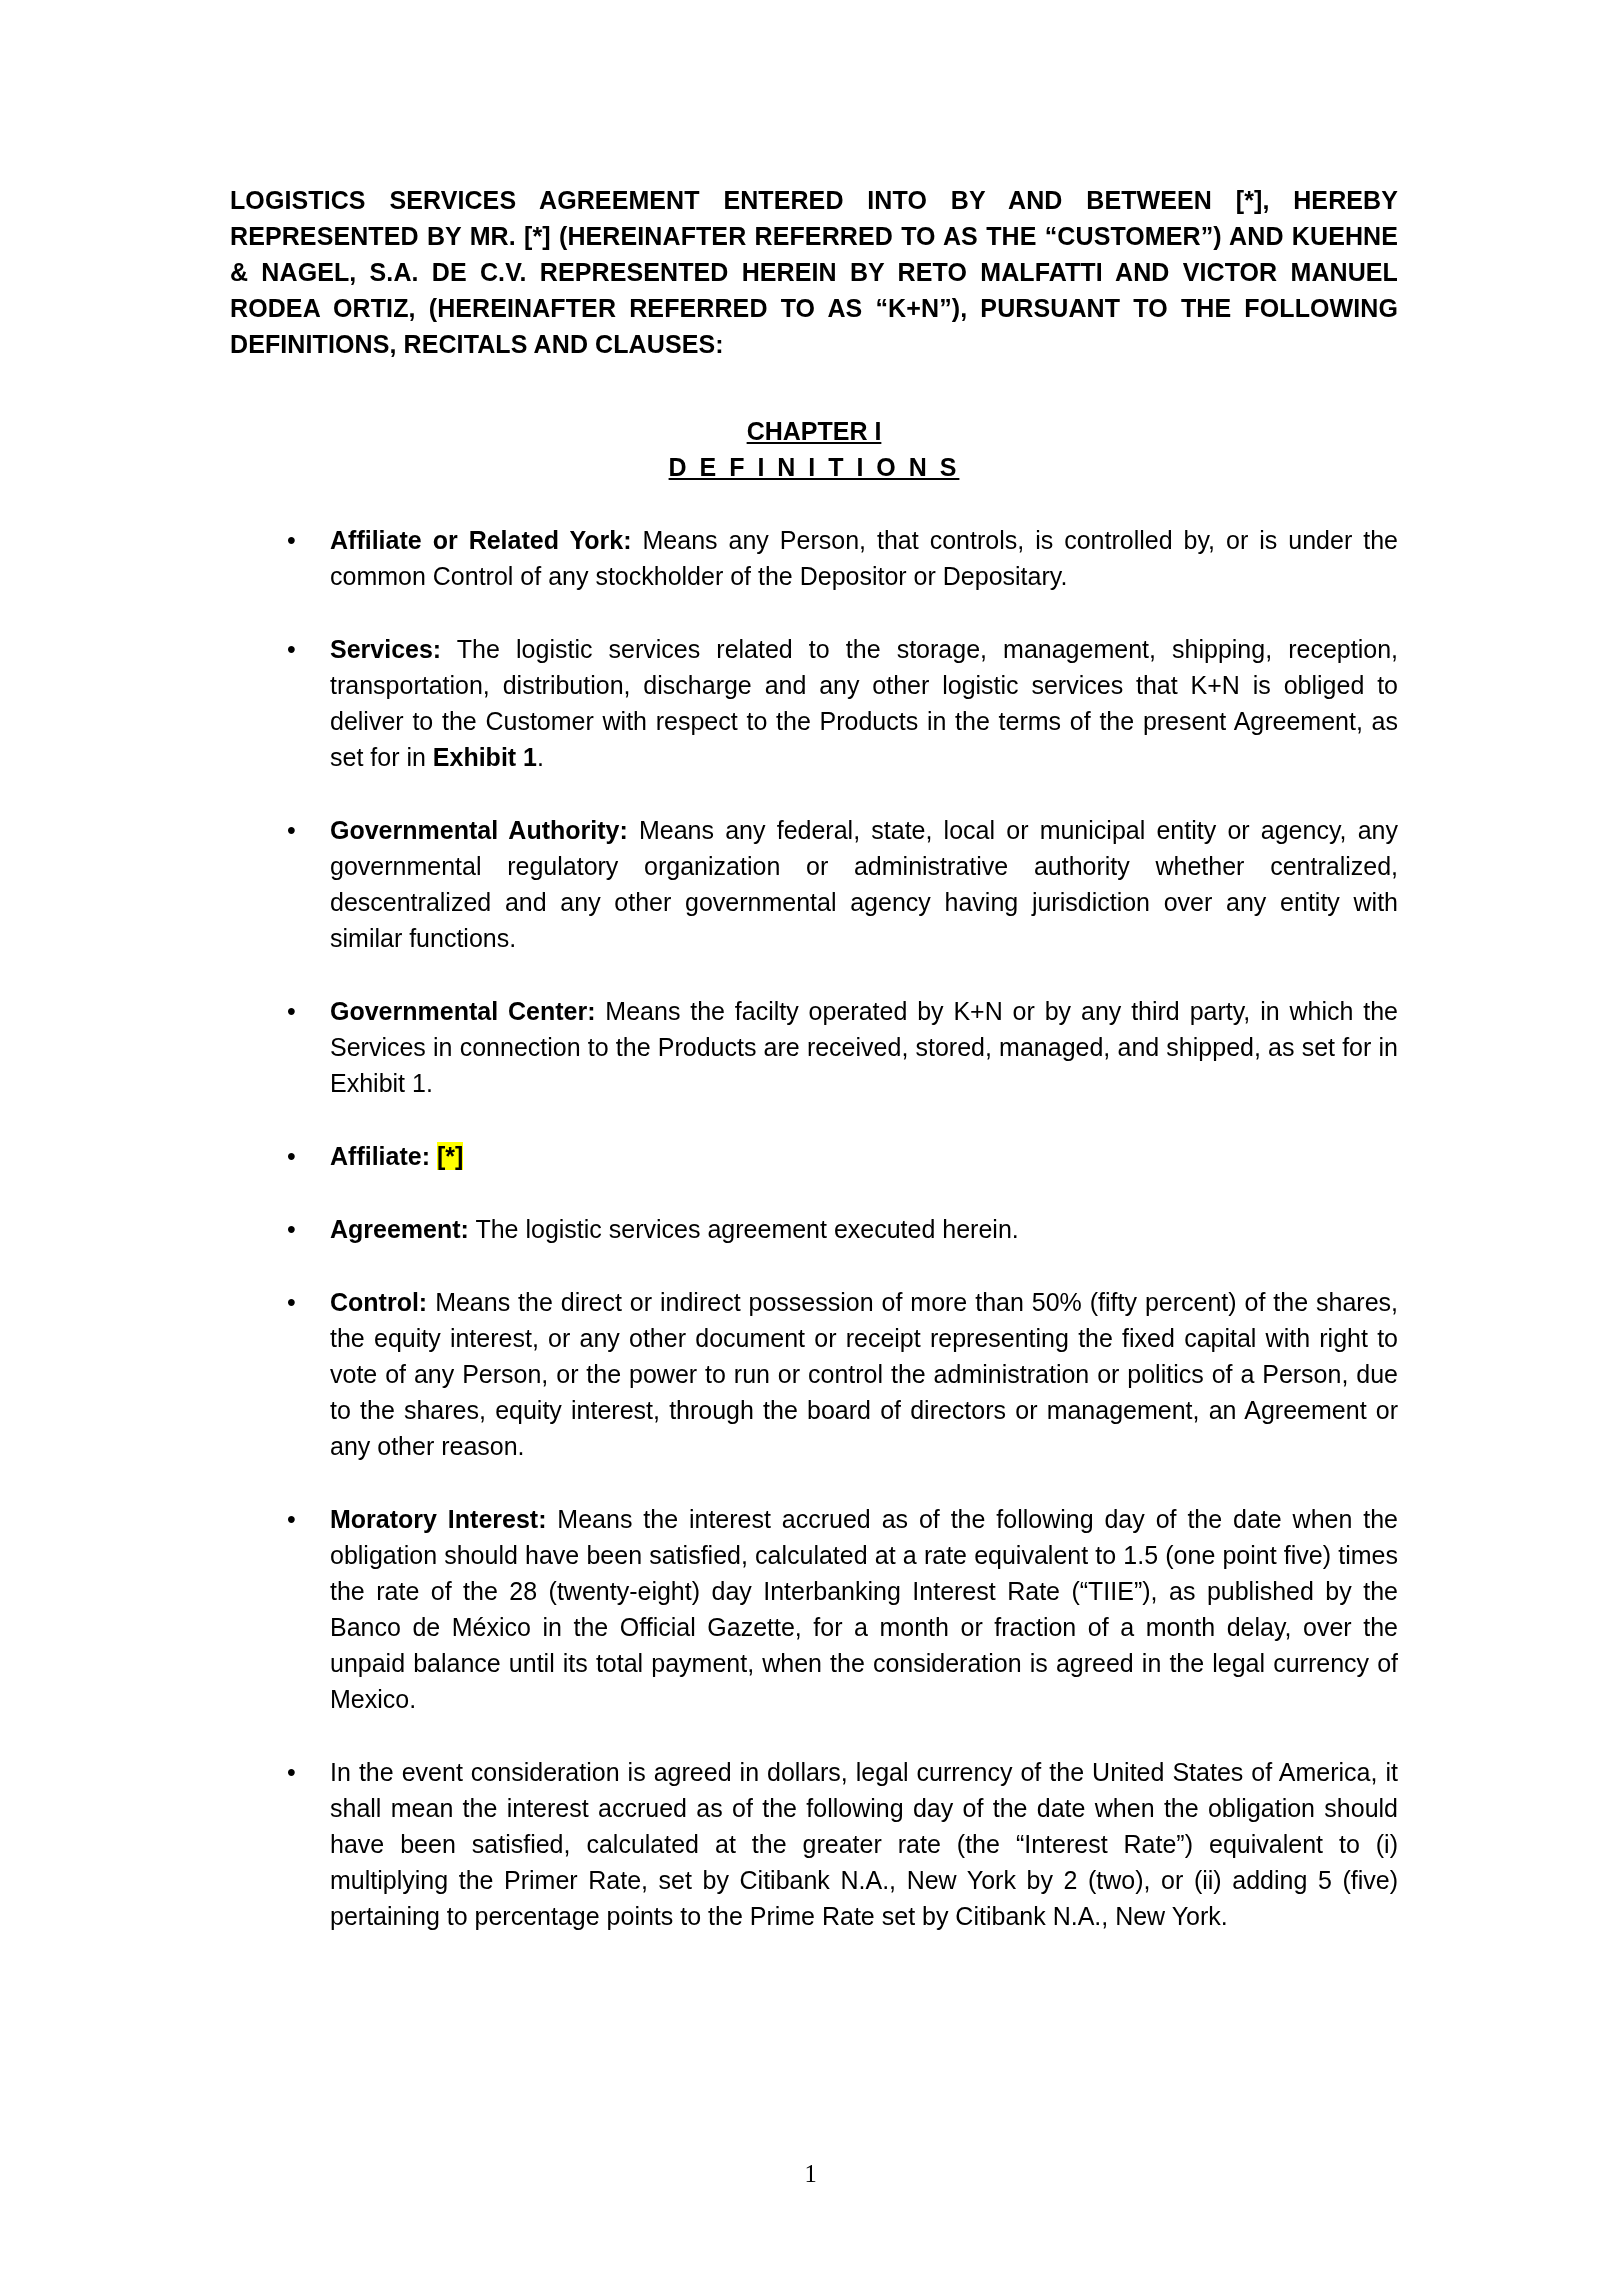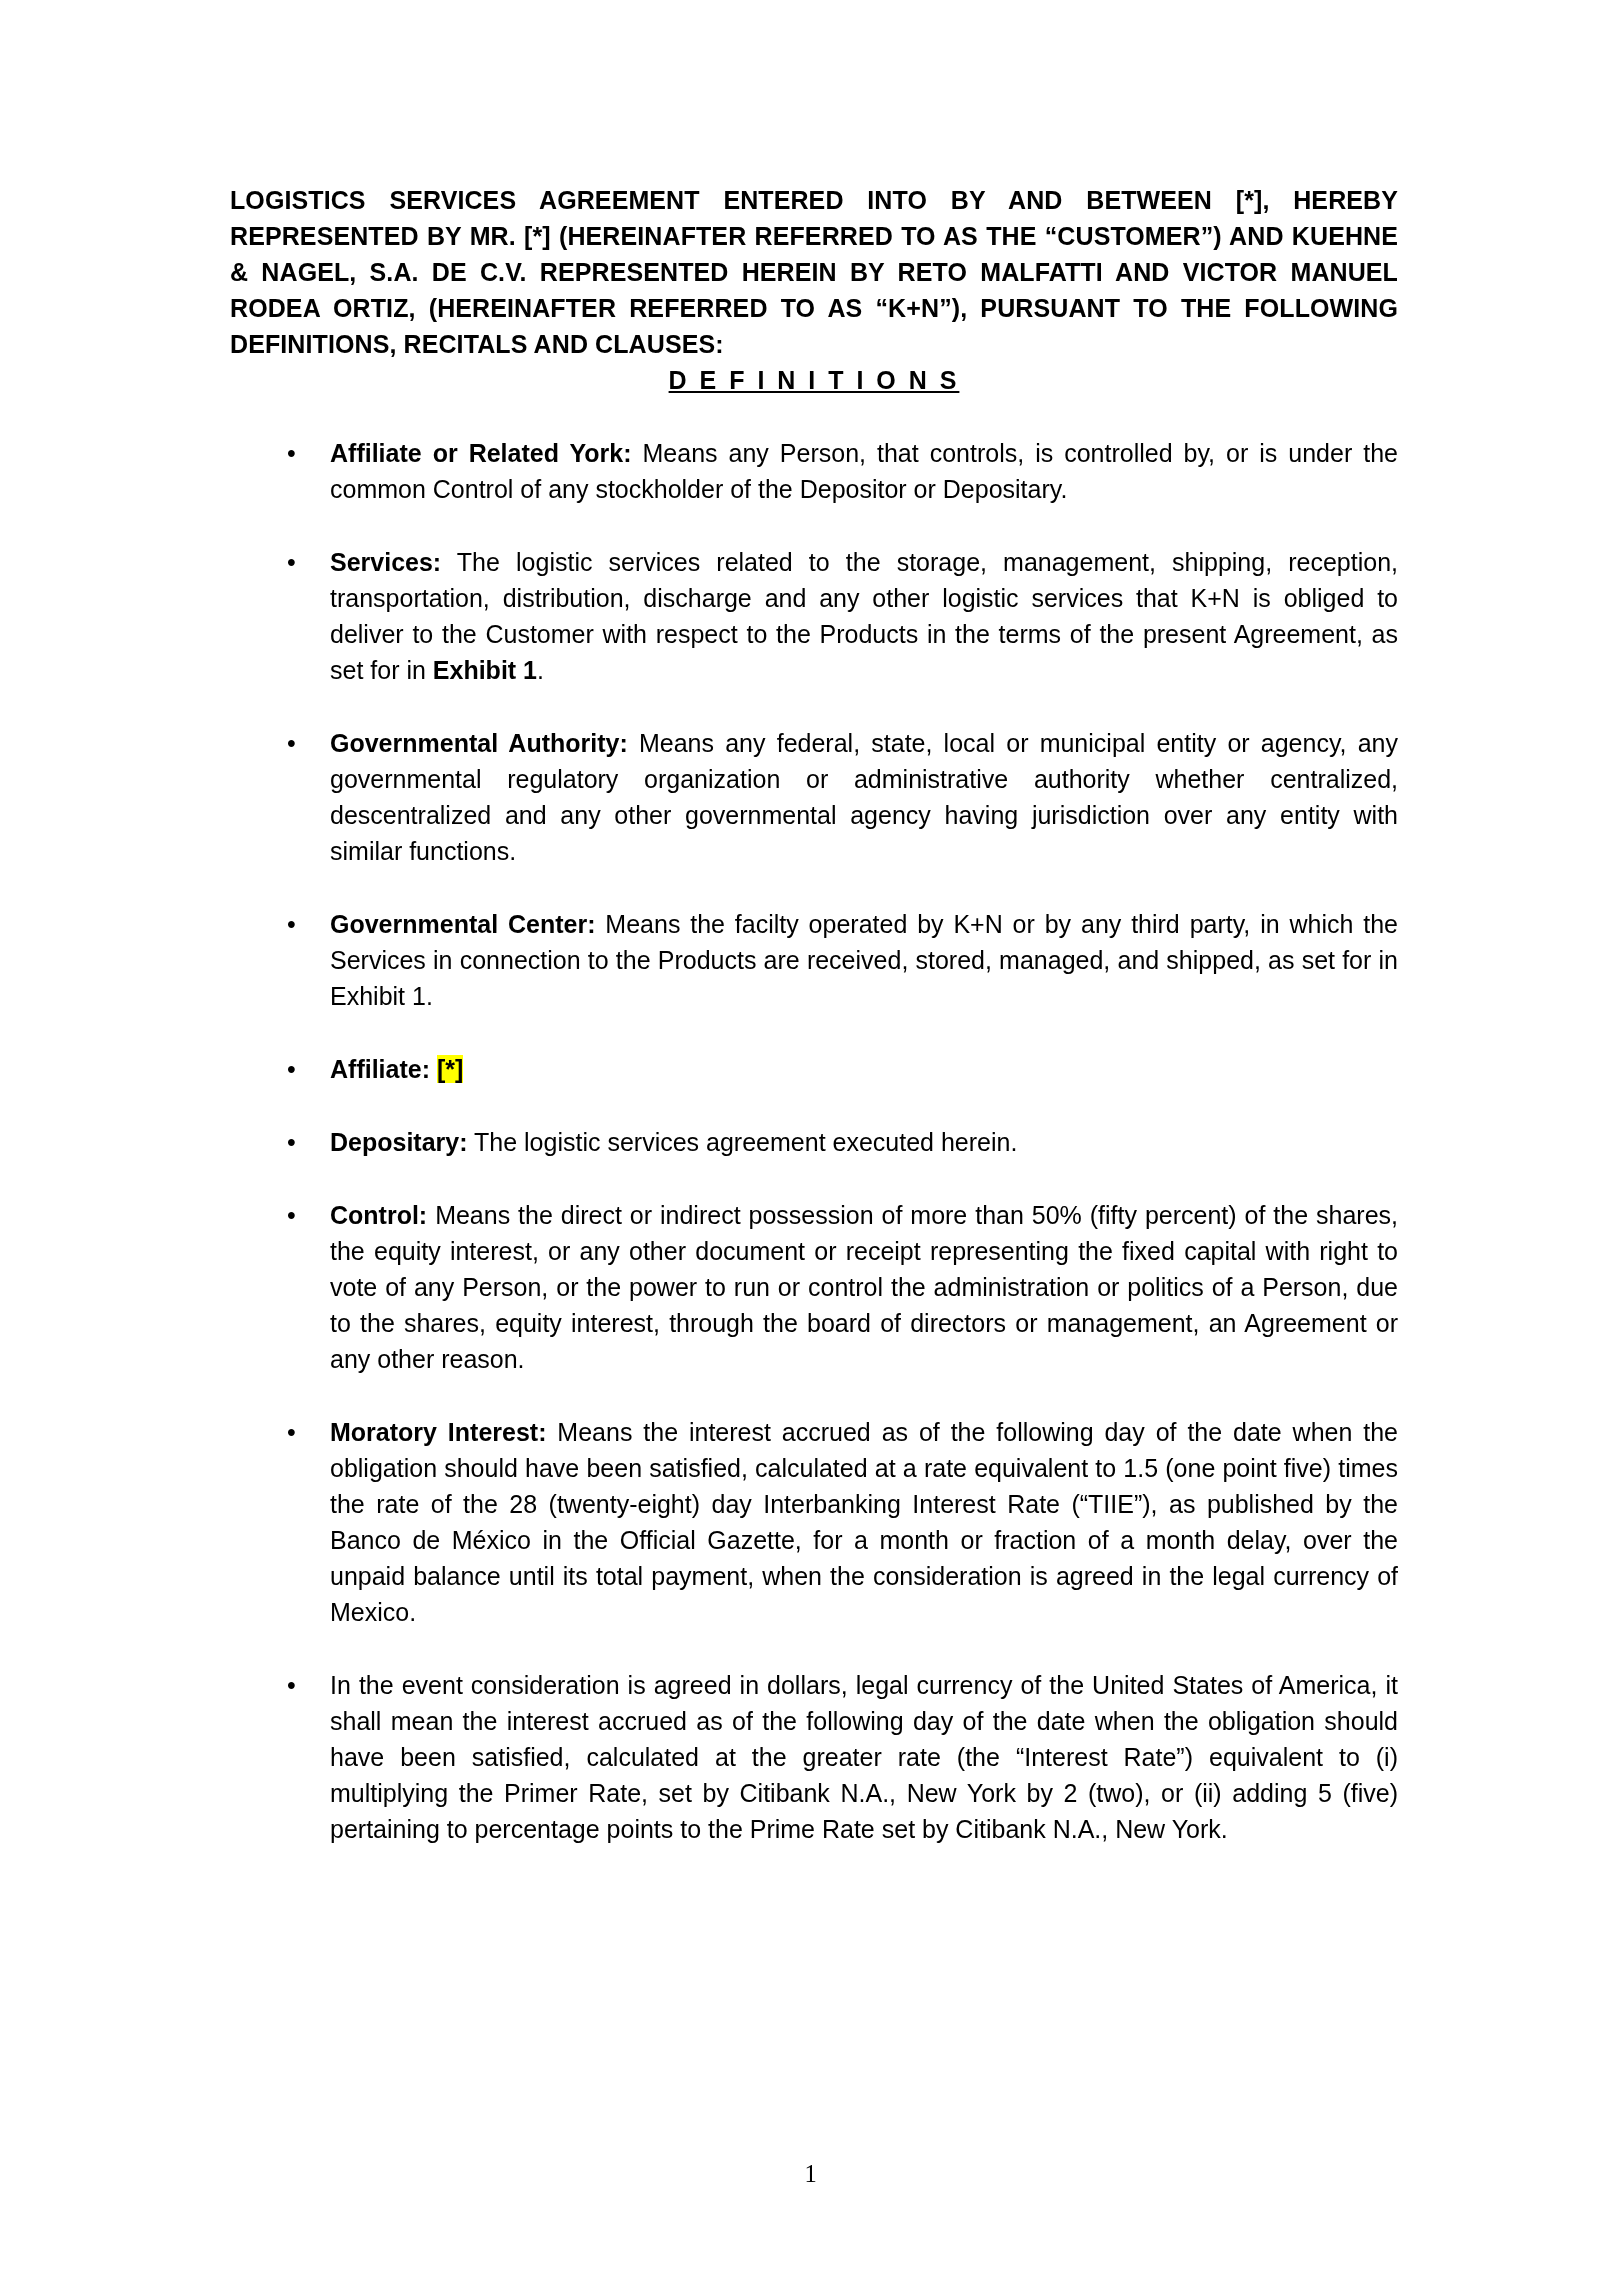--- a/index.html
+++ b/index.html
@@ -103,33 +103,36 @@
   }
 </style>
 </head>
 <body>
 
 <div class="page">
   <div class="content">
 
     <p class="doc-title">LOGISTICS SERVICES AGREEMENT ENTERED INTO BY AND BETWEEN [*], HEREBY REPRESENTED BY MR. [*] (HEREINAFTER REFERRED TO AS THE “CUSTOMER”) AND KUEHNE &amp; NAGEL, S.A. DE C.V. REPRESENTED HEREIN BY RETO MALFATTI AND VICTOR MANUEL RODEA ORTIZ, (HEREINAFTER REFERRED TO AS  “K+N”), PURSUANT TO THE FOLLOWING DEFINITIONS, RECITALS AND CLAUSES:</p>
 
+    <div class="heading-center chapter-wrap">
+      <span>CHAPTER I</span>
+    </div>
 
     <div class="heading-center definitions-wrap">
       <span>D E F I N I T I O N S</span>
     </div>
 
 
     <ul class="bullet-list" id="definitions-list">
     <li class="bullet-item"><span class="marker">•</span><b>Affiliate or Related York:</b><span> Means any Person, that controls, is controlled by, or is under the common Control of any stockholder of the Depositor or Depositary.</span></li>
         <li class="bullet-item"><span class="marker">•</span><b>Services:</b><span> The logistic services related to the storage, management, shipping, reception, transportation, distribution, discharge and any other logistic services that K+N is obliged to deliver to the Customer with respect to the Products in the terms of the present Agreement, as set for in </span><b>Exhibit 1</b><span>.</span></li>
         <li class="bullet-item"><span class="marker">•</span><b>Governmental Authority:</b><span> Means any federal, state, local or municipal entity or agency, any governmental regulatory organization or administrative authority whether centralized, descentralized and any other governmental agency having jurisdiction over any entity with similar functions.</span></li>
         <li class="bullet-item"><span class="marker">•</span><b>Governmental Center:</b><span> Means the facilty operated by K+N or by any third party, in which the Services in connection to the Products are received, stored, managed, and shipped, as set for in Exhibit 1.</span></li>
         <li class="bullet-item"><span class="marker">•</span><b>Affiliate:</b><span> </span><span class="hl">[*]</span></li>
-        <li class="bullet-item"><span class="marker">•</span><b>Depositary:</b><span> The logistic services agreement executed herein.</span></li>
+        <li class="bullet-item"><span class="marker">•</span><b>Agreement:</b><span> The logistic services agreement executed herein.</span></li>
         <li class="bullet-item"><span class="marker">•</span><b>Control:</b><span> Means the direct or indirect possession of more than 50% (fifty percent) of the shares, the equity interest, or any other document or receipt representing the fixed capital with right to vote of any Person, or the power to run or control the administration or politics of a Person, due to the shares, equity interest, through the board of directors or management, an Agreement or any other reason.</span></li>
         <li class="bullet-item"><span class="marker">•</span><b>Moratory Interest:</b><span> Means the interest accrued as of the following day of the date when the obligation should have been satisfied, calculated at a rate equivalent to 1.5 (one point five) times the rate of the 28 (twenty-eight) day Interbanking Interest Rate (“TIIE”), as published by the Banco de México in the Official Gazette, for a month or fraction of a month delay, over the unpaid balance until its total payment, when the consideration is agreed in the legal currency of Mexico.</span></li>
         <li class="bullet-item"><span class="marker">•</span><span>In the event consideration is agreed in dollars, legal currency of the United States of America, it shall mean the interest accrued as of the following day of the date when the obligation should have been satisfied, calculated at the greater rate (the “Interest Rate”) equivalent to (i) multiplying the Primer Rate, set by Citibank N.A., New York by 2 (two), or (ii) adding 5 (five) pertaining to percentage points to the Prime Rate set by Citibank N.A., New York.</span></li>
       </ul>
 
   </div>
 
   <div class="page-number">1</div>
 </div>
 

